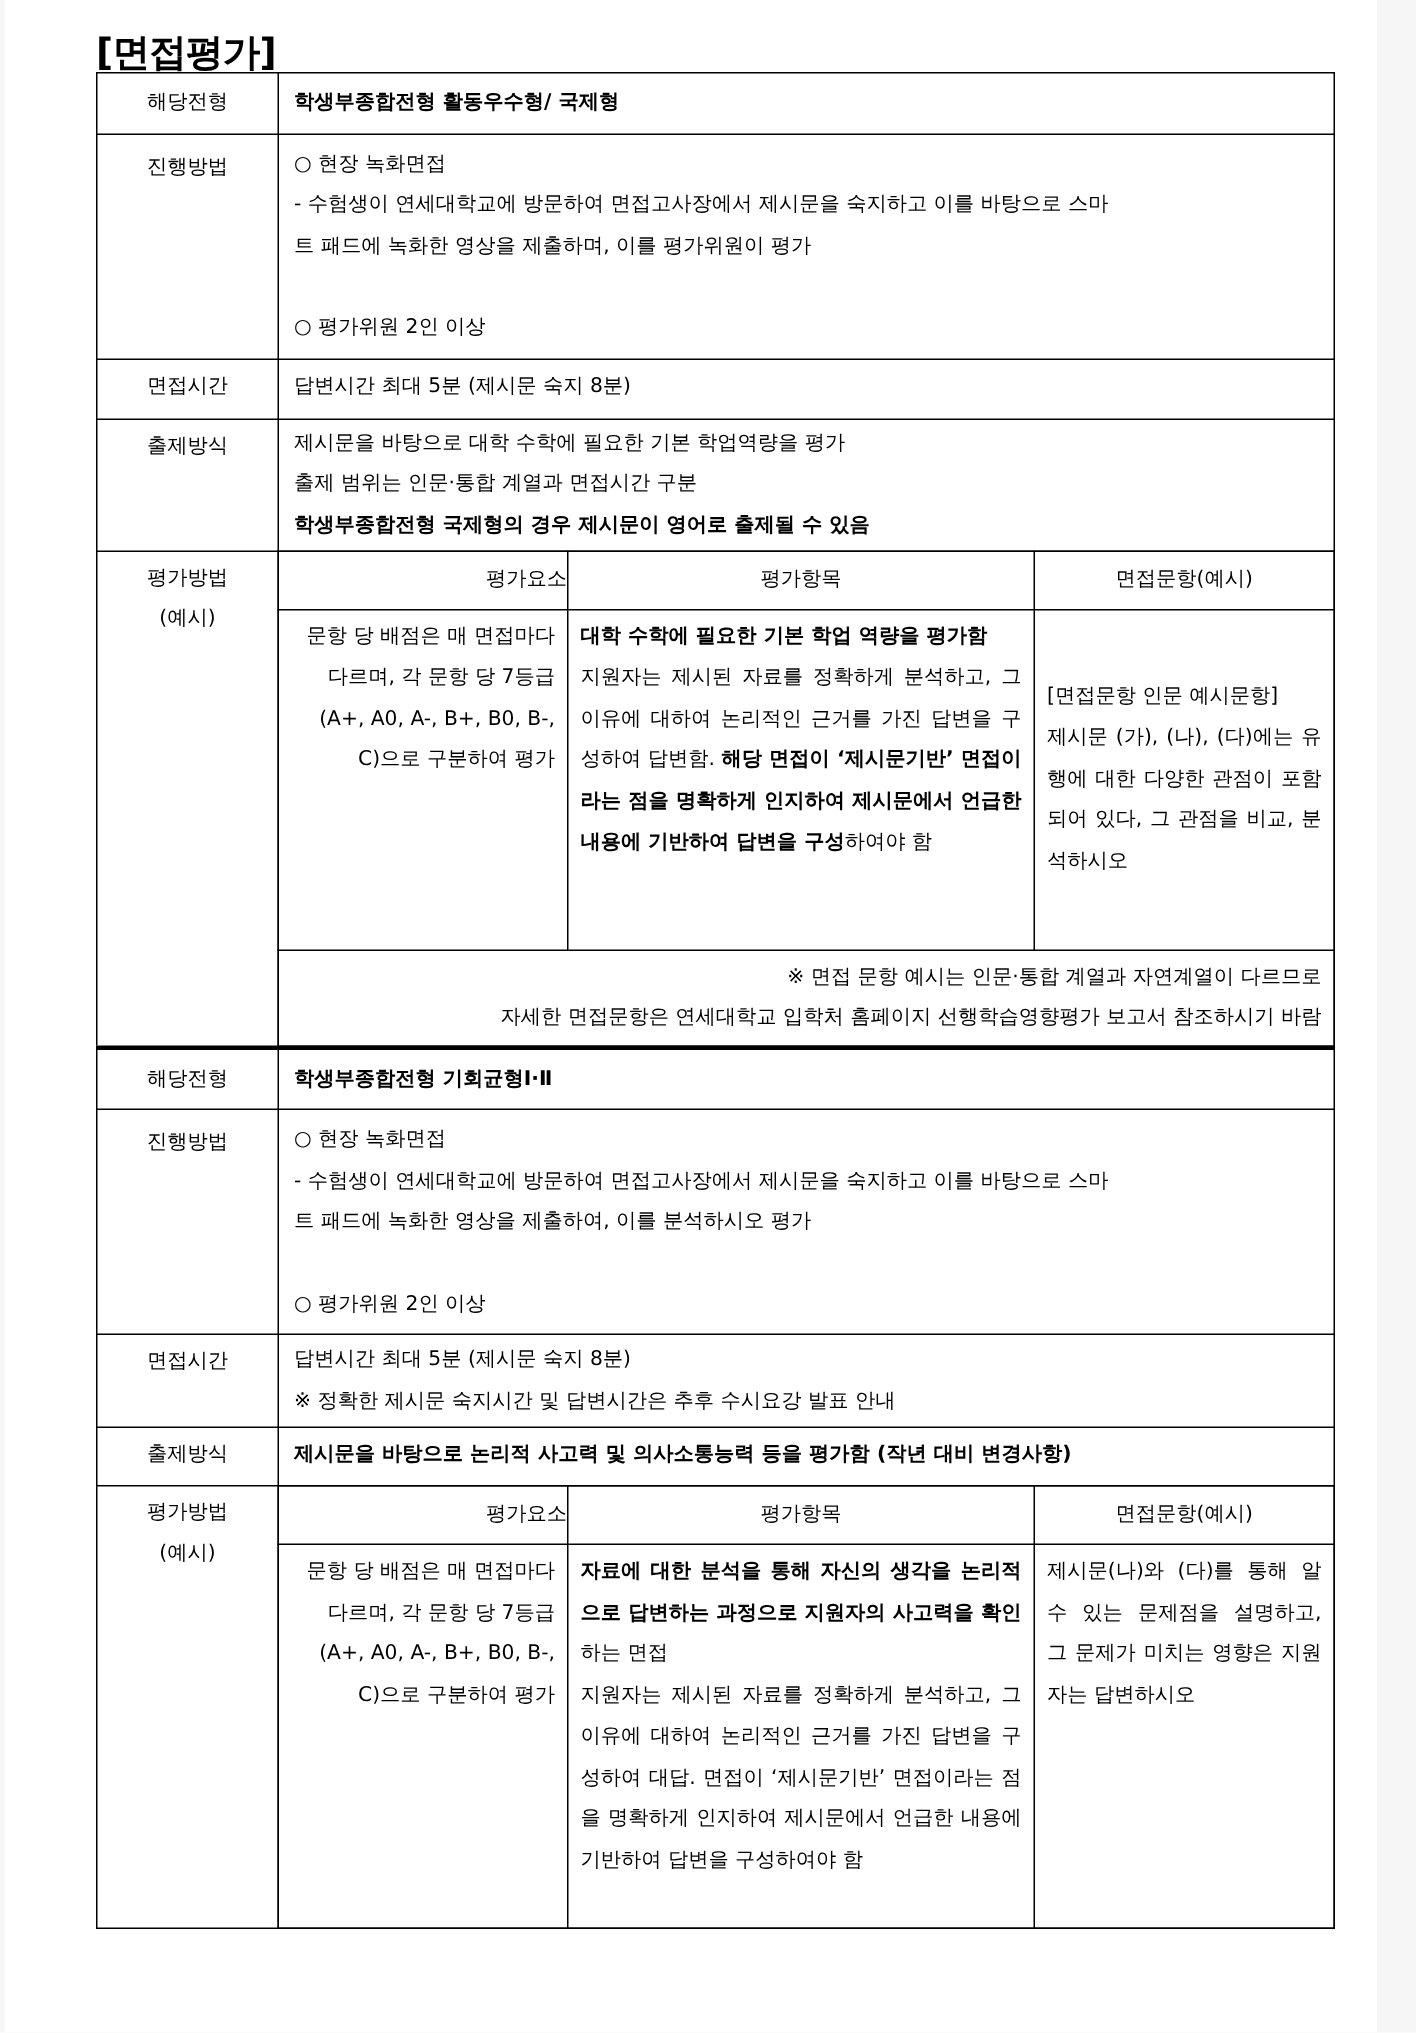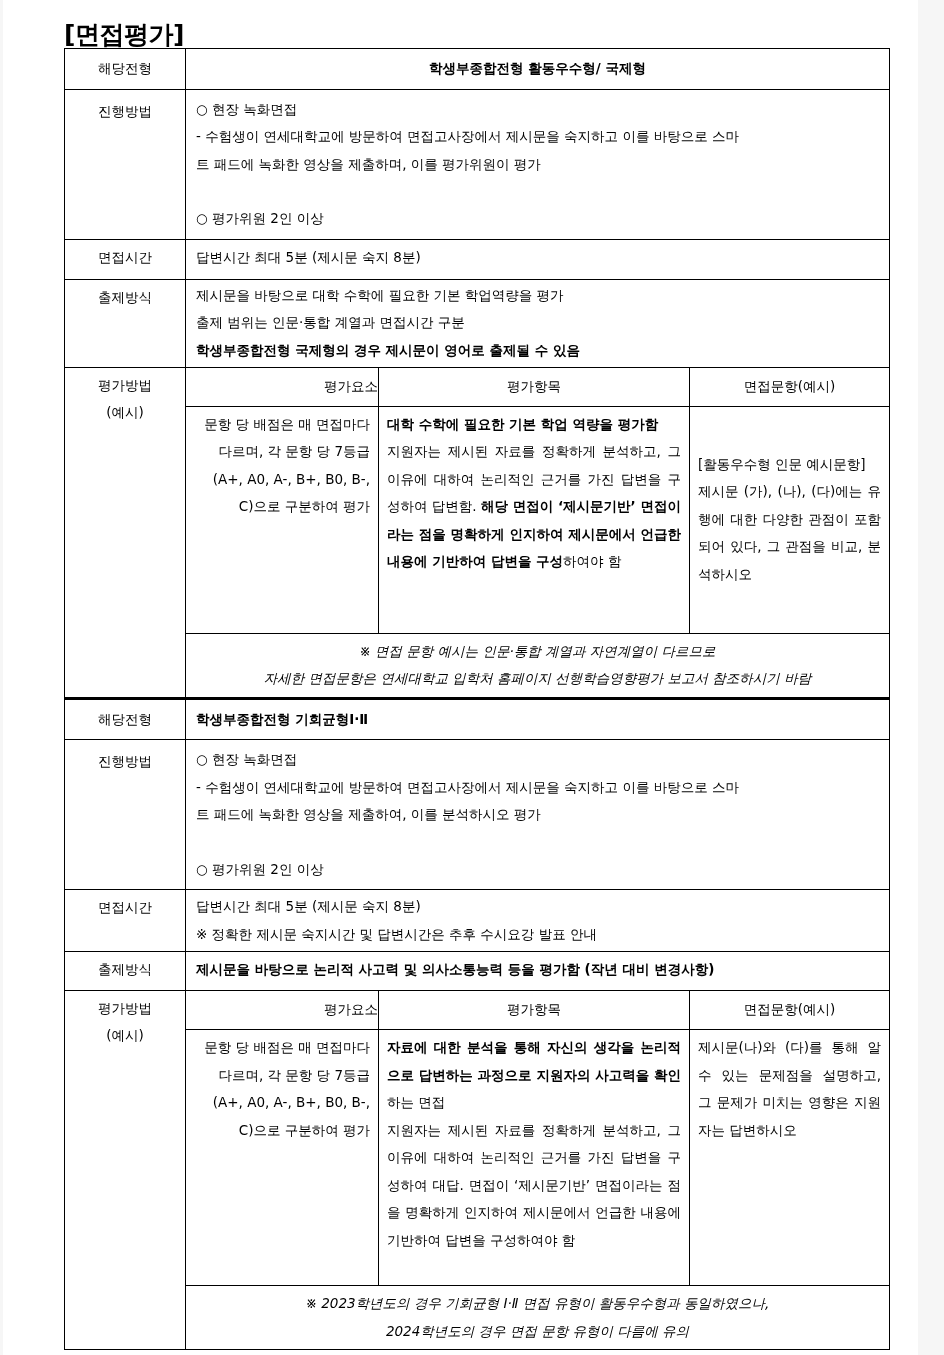--- a/index.html
+++ b/index.html
@@ -27,40 +27,40 @@
   .bold { font-weight: bold; }
   .thick-top td { border-top: 3px solid #000; }
   .sub { width: 100%; border-collapse: collapse; table-layout: fixed; }
   .sub td { border: 1.6px solid #000; }
   .nested { padding: 0 !important; }
   .nested .sub { margin: -1px; width: calc(100% + 2px); }
   .sub .h { height: 38px; text-align: center; vertical-align: middle; }
   .sub .c1 { width: 192px; text-align: right; padding: 4px 8px !important; line-height: 27.5px; }
   .sub .c2 { width: 310px; text-align: justify; padding: 4px 8px !important; line-height: 27.5px; }
   .sub .c3 { text-align: justify; padding: 4px 8px !important; line-height: 27.5px; }
-  .note { text-align: center; line-height: 27.5px; padding: 4px 8px !important; font-style: italic; }
+  .note { text-align: right; line-height: 27.5px; padding: 4px 8px !important; }
   .blank { height: 27px; }
 </style>
 </head>
 <body>
 
 <div class="page"></div>
 
 <div class="title">[면접평가]</div>
 
 <table class="tbl">
   <colgroup>
       <col style="width:121px">
       <col>
     </colgroup>
 
   <tbody>
       <tr style="height:40px">
     <td class="lab ctr" style="padding-top:0!important">해당전형</td>
-    <td class="cell ctr bold" style="text-align:center">학생부종합전형 활동우수형/ 국제형</td>
+    <td class="cell ctr bold" style="text-align:left">학생부종합전형 활동우수형/ 국제형</td>
   </tr>
   <tr style="height:142px">
     <td class="lab">진행방법</td>
     <td class="cell">
       <div>○ 현장 녹화면접</div>
       <div>- 수험생이 연세대학교에 방문하여 면접고사장에서 제시문을 숙지하고 이를 바탕으로 스마</div>
       <div>트 패드에 녹화한 영상을 제출하며, 이를 평가위원이 평가</div>
       <div class="blank"></div>
       <div>○ 평가위원 2인 이상</div>
     </td>
@@ -89,21 +89,21 @@
         <tbody>
               <tr>
           <td class="h c1" style="padding:0!important">평가요소</td>
           <td class="h c2" style="padding:0!important;text-align:center">평가항목</td>
           <td class="h c3" style="padding:0!important;text-align:center">면접문항(예시)</td>
         </tr>
         <tr style="height:227px">
           <td class="c1">문항 당 배점은 매 면접마다 다르며, 각 문항 당 7등급(A+, A0, A-, B+, B0, B-, C)으로 구분하여 평가</td>
           <td class="c2"><span class="bold">대학 수학에 필요한 기본 학업 역량을 평가함</span><br><span>지원자는 제시된 자료를 정확하게 분석하고, 그 이유에 대하여 논리적인 근거를 가진 답변을 구성하여 답변함. </span><span class="bold">해당 면접이 ‘제시문기반’ 면접이라는 점을 명확하게 인지하여 제시문에서 언급한 내용에 기반하여 답변을 구성</span><span>하여야 함</span></td>
           <td class="c3" style="vertical-align:middle">
-            <div style="text-align:left">[활동우수형 인문 예시문항]</div>
+            <div style="text-align:left">[면접문항 인문 예시문항]</div>
             <div>제시문 (가), (나), (다)에는 유행에 대한 다양한 관점이 포함되어 있다, 그 관점을 비교, 분석하시오</div>
           </td>
         </tr>
         <tr style="height:63px">
           <td colspan="3" class="note" style="vertical-align:middle">
             <div>※ 면접 문항 예시는 인문·통합 계열과 자연계열이 다르므로</div>
             <div>자세한 면접문항은 연세대학교 입학처 홈페이지 선행학습영향평가 보고서 참조하시기 바람</div>
           </td>
         </tr>
       </tbody>
@@ -151,24 +151,18 @@
           <td class="h c2" style="padding:0!important;text-align:center">평가항목</td>
           <td class="h c3" style="padding:0!important;text-align:center">면접문항(예시)</td>
         </tr>
         <tr style="height:256px">
           <td class="c1">문항 당 배점은 매 면접마다 다르며, 각 문항 당 7등급(A+, A0, A-, B+, B0, B-, C)으로 구분하여 평가</td>
           <td class="c2"><span class="bold">자료에 대한 분석을 통해 자신의 생각을 논리적으로 답변하는 과정으로 지원자의 사고력을 확인</span><span>하는 면접</span><br><span>지원자는 제시된 자료를 정확하게 분석하고, 그 이유에 대하여 논리적인 근거를 가진 답변을 구성하여 대답. 면접이 ‘제시문기반’ 면접이라는 점을 명확하게 인지하여 제시문에서 언급한 내용에 기반하여 답변을 구성하여야 함</span></td>
           <td class="c3">
             <div>제시문(나)와 (다)를 통해 알 수 있는 문제점을 설명하고, 그 문제가 미치는 영향은 지원자는 답변하시오</div>
           </td>
         </tr>
-        <tr style="height:63px">
-          <td colspan="3" class="note" style="vertical-align:middle">
-            <div>※ 2023학년도의 경우 기회균형 Ⅰ·Ⅱ 면접 유형이 활동우수형과 동일하였으나,</div>
-            <div>2024학년도의 경우 면접 문항 유형이 다름에 유의</div>
-          </td>
-        </tr>
       </tbody>
           </table>
     </td>
   </tr>
 </tbody>
   </table>
 
 </body></html>

